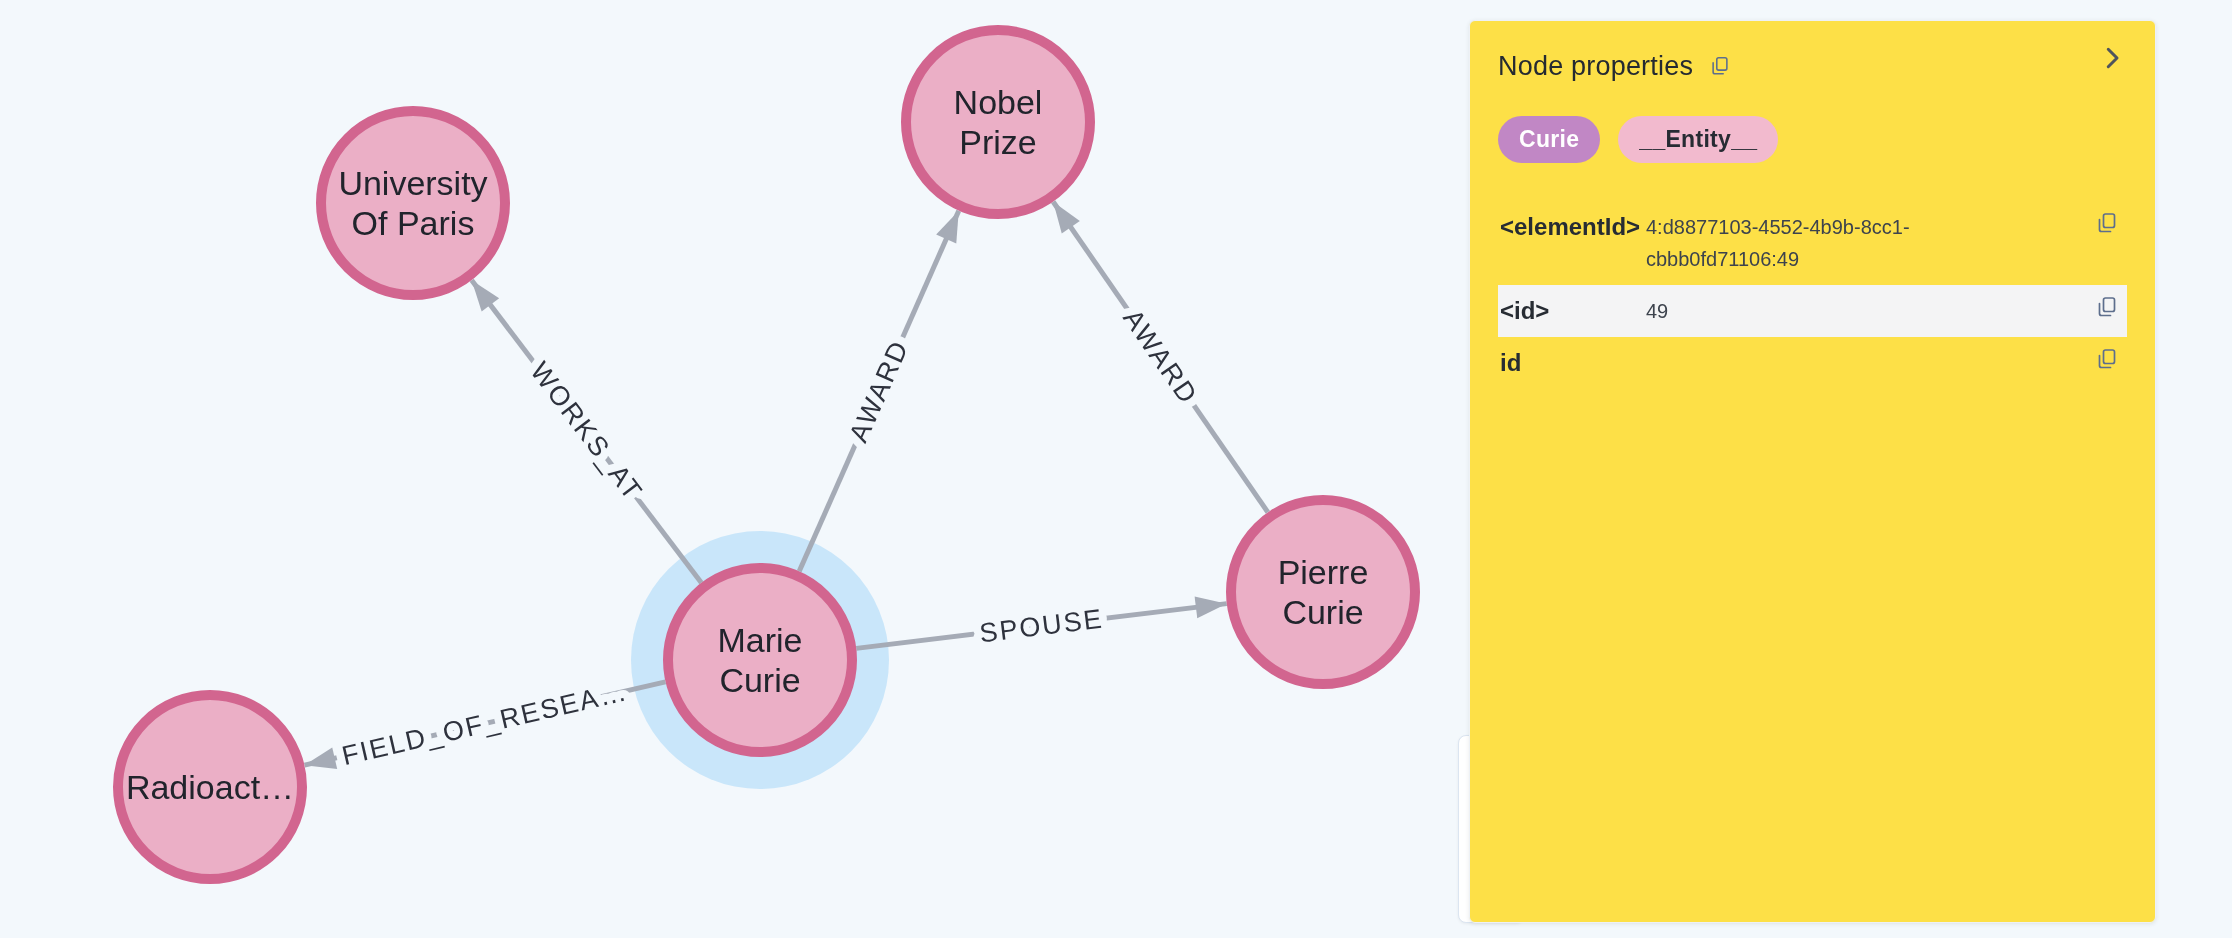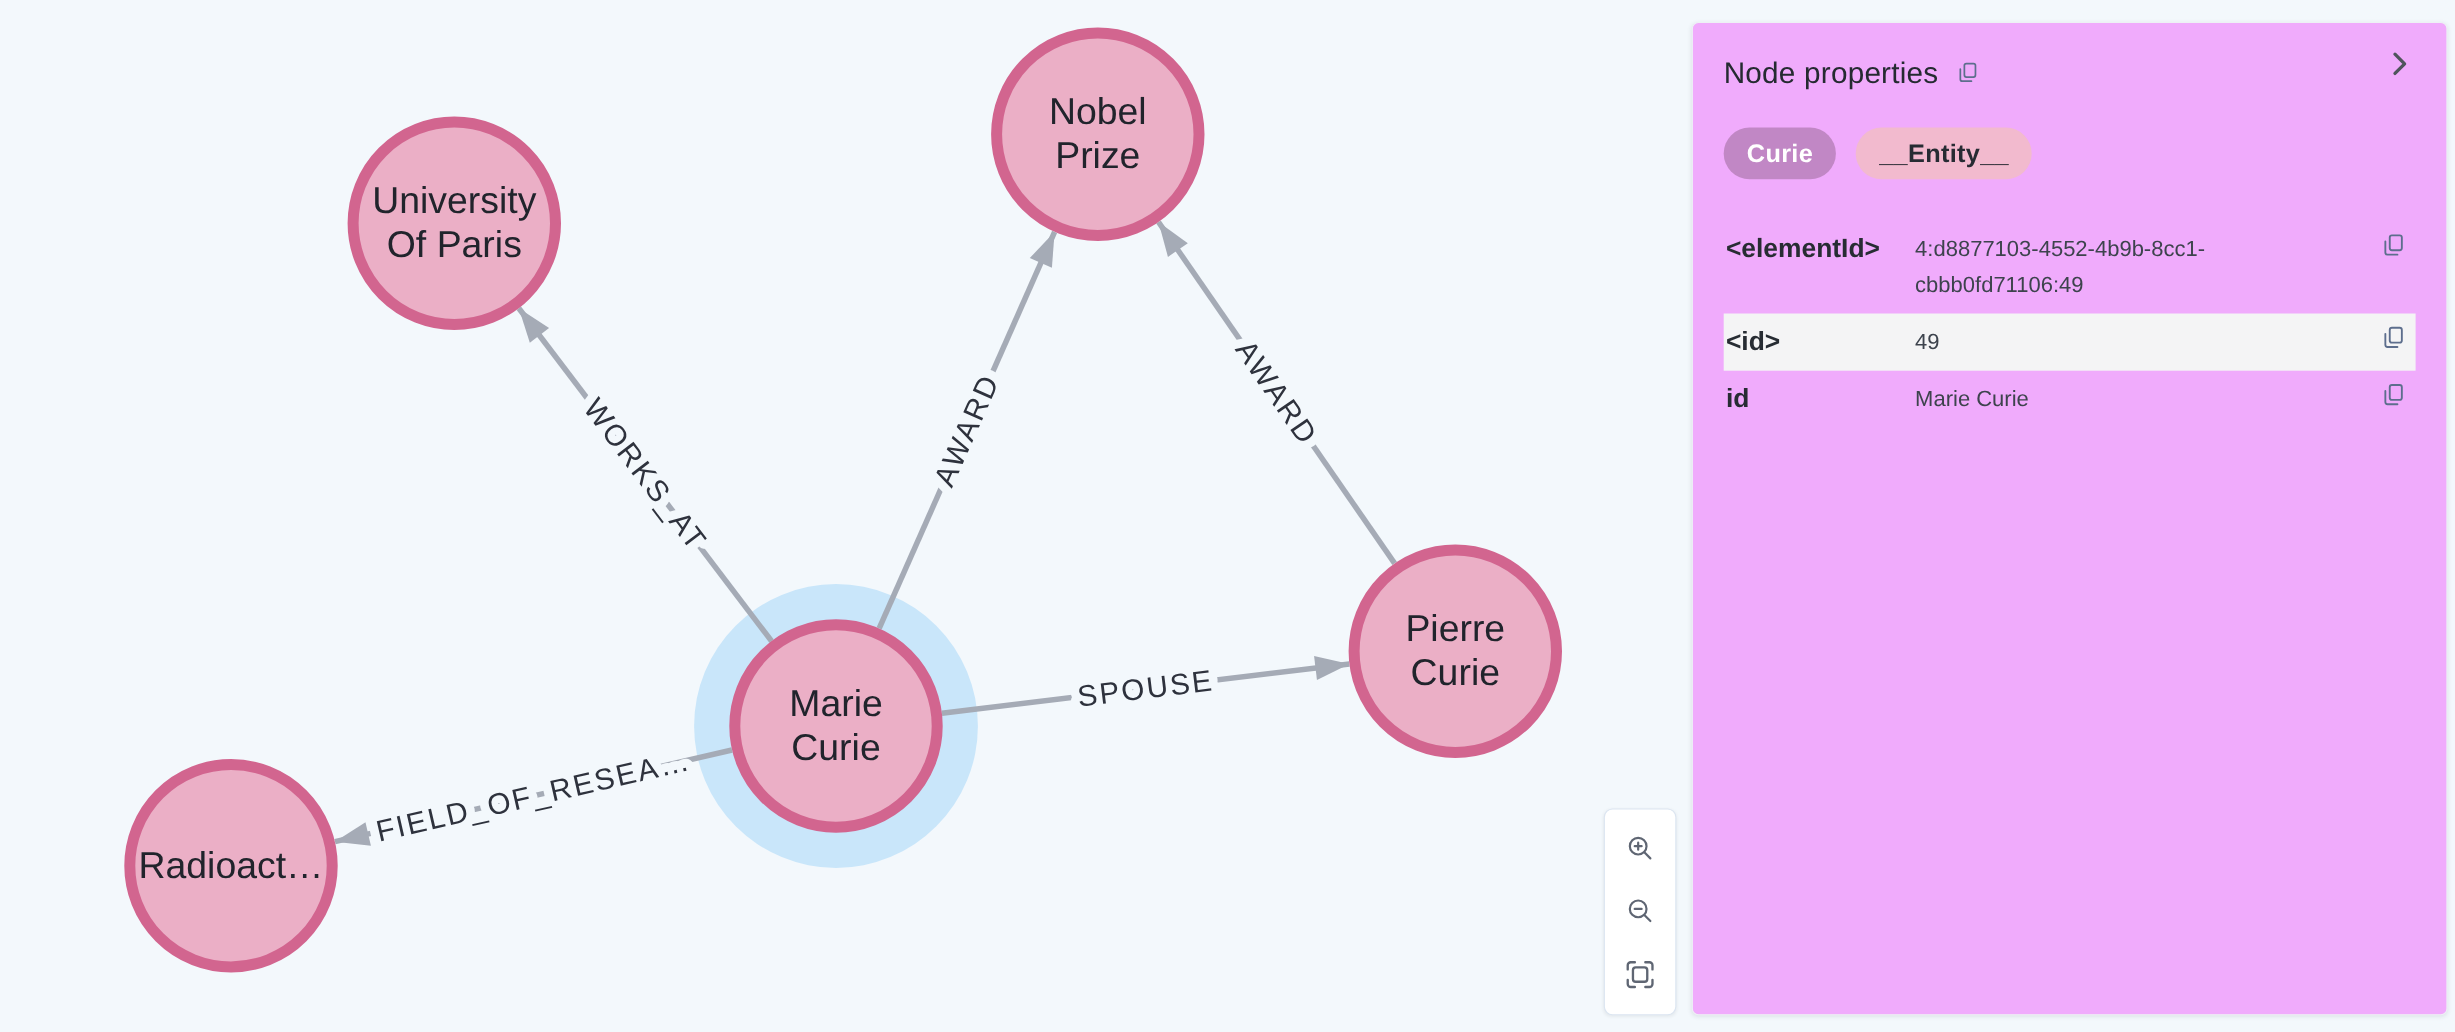--- a/index.html
+++ b/index.html
@@ -27,43 +27,43 @@
     position:absolute;left:1458px;top:735px;width:66px;height:188px;
     background:#ffffff;border:1px solid #dbe5f1;border-radius:8px;
     box-shadow:0 1px 3px rgba(0,0,0,.06);
     display:flex;flex-direction:column;align-items:center;justify-content:space-around;
     padding:6px 0;box-sizing:border-box;
   }
   .zc-btn{background:none;border:none;padding:0;margin:0;cursor:pointer;line-height:0;}
   .zc-btn svg{stroke:#5f6673;fill:none;stroke-width:1.7;stroke-linecap:round;stroke-linejoin:round;}
   
   .panel{
-    position:absolute;left:1538px;top:20px;width:687px;height:903px;box-sizing:border-box;
-    background:#f0abfc;border:1px solid #eef1f5;border-radius:6px;
+    position:absolute;left:1469px;top:20px;width:687px;height:903px;box-sizing:border-box;
+    background:#fde047;border:1px solid #eef1f5;border-radius:6px;
     box-shadow:0 1px 4px rgba(40,50,60,.10);
     padding:28px;
   }
   .panel-header{display:flex;align-items:flex-start;}
   .panel-title{
     font-size:27px;font-weight:400;color:#252a31;margin:0;line-height:34px;letter-spacing:.2px;
   }
   .icon-btn{background:none;border:none;padding:0;cursor:pointer;line-height:0;}
   .title-copy{margin-left:16px;margin-top:6px;}
   .copy-svg{stroke:#5d6e8d;fill:none;stroke-width:1.7;stroke-linecap:round;stroke-linejoin:round;}
   .collapse-btn{margin-left:auto;margin-top:-6px;}
   .chevron-svg{stroke:#4f545c;fill:none;stroke-width:2.4;stroke-linecap:round;stroke-linejoin:round;}
   .badges{display:flex;gap:18px;margin-top:33px;}
   .badge{
     height:47px;border-radius:24px;padding:0 21px;display:inline-flex;align-items:center;
     font-size:23px;font-weight:700;letter-spacing:.3px;
   }
   .badge-person{background:#c187c5;color:#ffffff;}
   .badge-entity{background:#f2bace;color:#272b33;}
   .props{margin-top:38px;}
-  .prop-row{display:flex;align-items:flex-start;padding:10px 8px 10px 2px;gap:26px;}
+  .prop-row{display:flex;align-items:flex-start;padding:10px 8px 10px 2px;}
   .prop-row.striped{background:#f4f4f5;}
   .prop-key{width:146px;flex:0 0 146px;font-size:24px;font-weight:700;color:#272c33;line-height:32px;}
   .prop-value{width:355px;flex:0 0 355px;font-size:20px;color:#3d434d;line-height:32px;overflow-wrap:break-word;}
   .prop-copy{margin-left:auto;margin-top:0;}
 </style>
 </head>
 <body>
 
 <svg id="graph-svg" width="2232" height="938">
   <defs>
@@ -188,20 +188,19 @@
       <div class="prop-row striped">
         <div class="prop-key">&lt;id&gt;</div>
         <div class="prop-value">49</div>
         <button class="icon-btn prop-copy"><svg class="copy-svg" width="24" height="24" viewBox="0 0 24 24">
             <rect x="8.5" y="3" width="11" height="13.5" rx="2"></rect>
             <path d="M15.5,20.5 h-9 a2,2 0 0 1 -2,-2 v-10"></path>
           </svg></button>
       </div>
       <div class="prop-row">
         <div class="prop-key">id</div>
-        <div class="prop-value">Marie Curie</div>
         <button class="icon-btn prop-copy"><svg class="copy-svg" width="24" height="24" viewBox="0 0 24 24">
             <rect x="8.5" y="3" width="11" height="13.5" rx="2"></rect>
             <path d="M15.5,20.5 h-9 a2,2 0 0 1 -2,-2 v-10"></path>
           </svg></button>
       </div>
     </div>
 </aside>
 
 </body></html>

